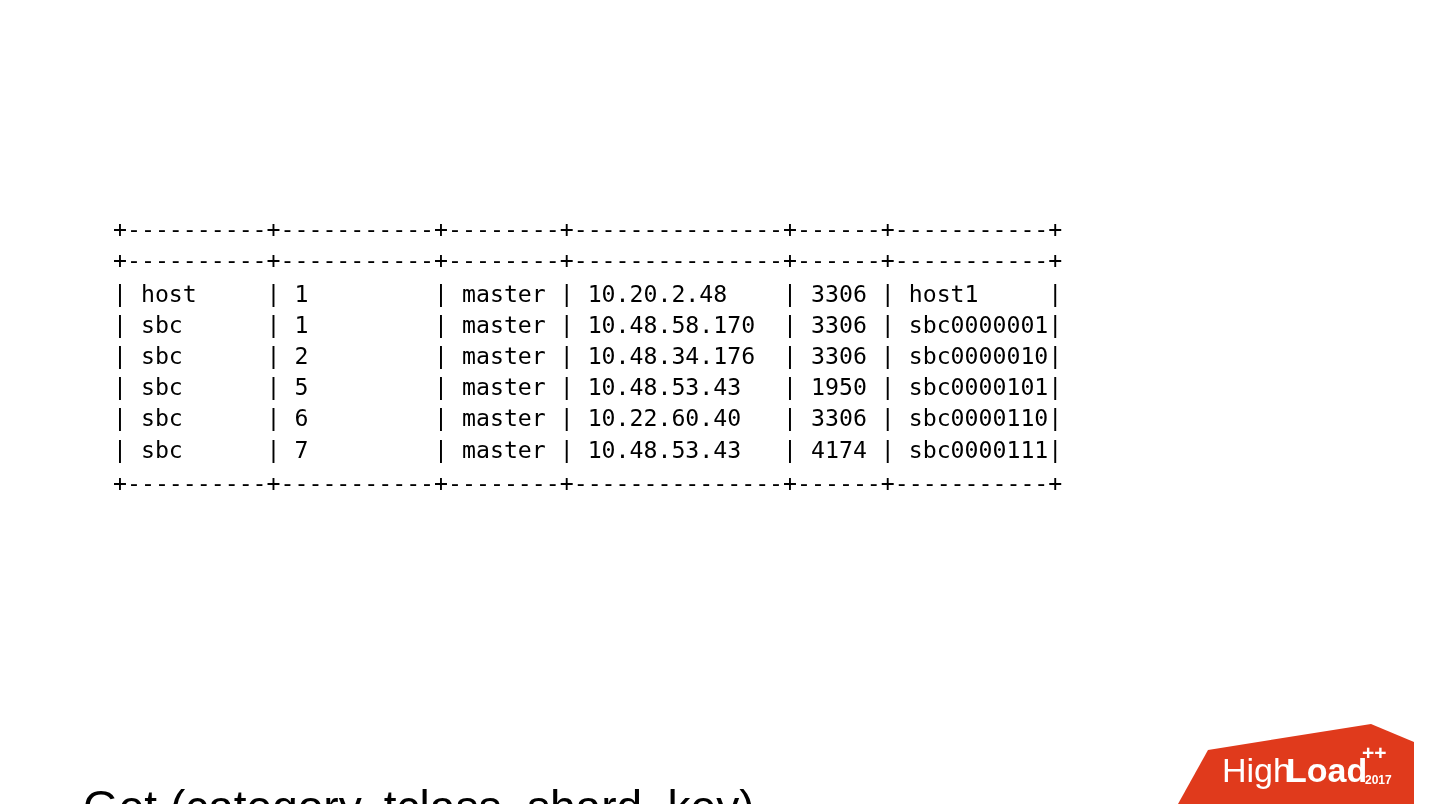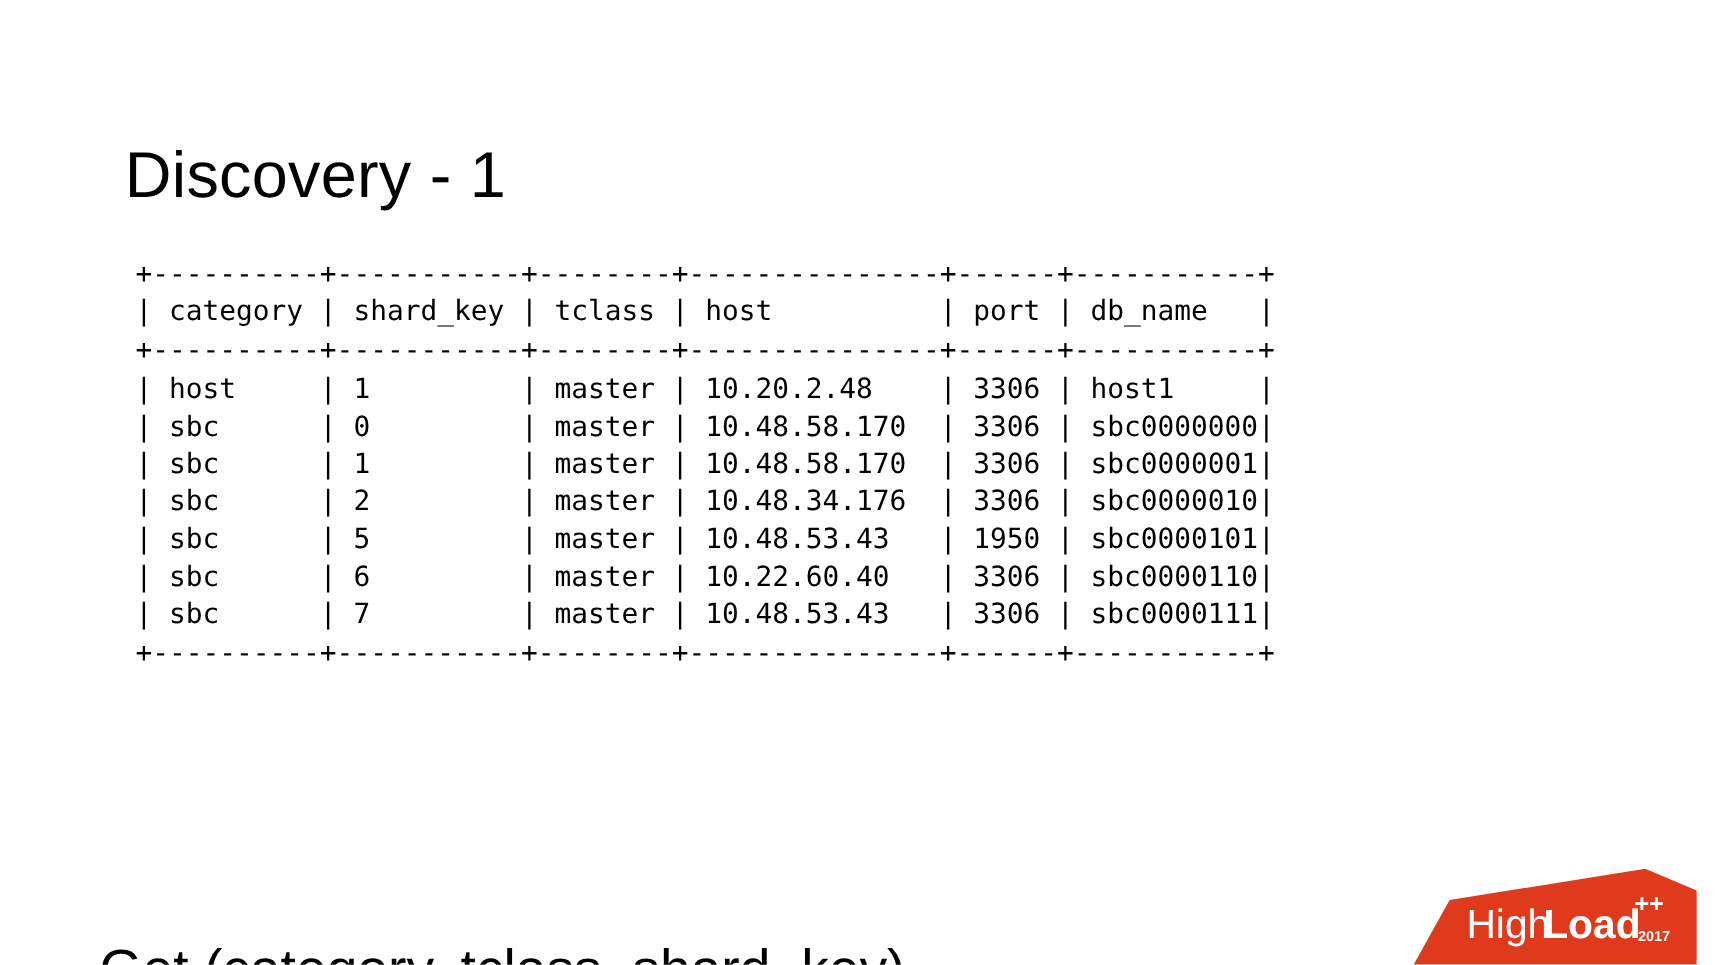--- a/index.html
+++ b/index.html
@@ -91,33 +91,30 @@
     width: 248px;
     height: 80px;
   }
   #logo svg { display: block; }
 </style>
 </head>
 <body>
 
 <div id="slide">
 
-  <h1 id="slide-title">Discovery - 1</h1>
 
   <pre id="ascii-table"><span class="rule">+----------+-----------+--------+---------------+------+-----------+
-</span><span class="row">| category | shard_key | tclass | host          | port | db_name   |
 </span><span class="rule">+----------+-----------+--------+---------------+------+-----------+
 </span><span class="gap">
 </span><span class="row">| host     | 1         | master | 10.20.2.48    | 3306 | host1     |
-</span><span class="row">| sbc      | 0         | master | 10.48.58.170  | 3306 | sbc0000000|
 </span><span class="row">| sbc      | 1         | master | 10.48.58.170  | 3306 | sbc0000001|
 </span><span class="row">| sbc      | 2         | master | 10.48.34.176  | 3306 | sbc0000010|
 </span><span class="row">| sbc      | 5         | master | 10.48.53.43   | 1950 | sbc0000101|
 </span><span class="row">| sbc      | 6         | master | 10.22.60.40   | 3306 | sbc0000110|
-</span><span class="row">| sbc      | 7         | master | 10.48.53.43   | 3306 | sbc0000111|
+</span><span class="row">| sbc      | 7         | master | 10.48.53.43   | 4174 | sbc0000111|
 </span><span class="gap">
 </span><span class="rule">+----------+-----------+--------+---------------+------+-----------+
 </span></pre>
 
   <div id="caption">
     <span class="cap-line">Get (category, tclass, shard_key)</span>
     
   </div>
 
   <div id="logo">

